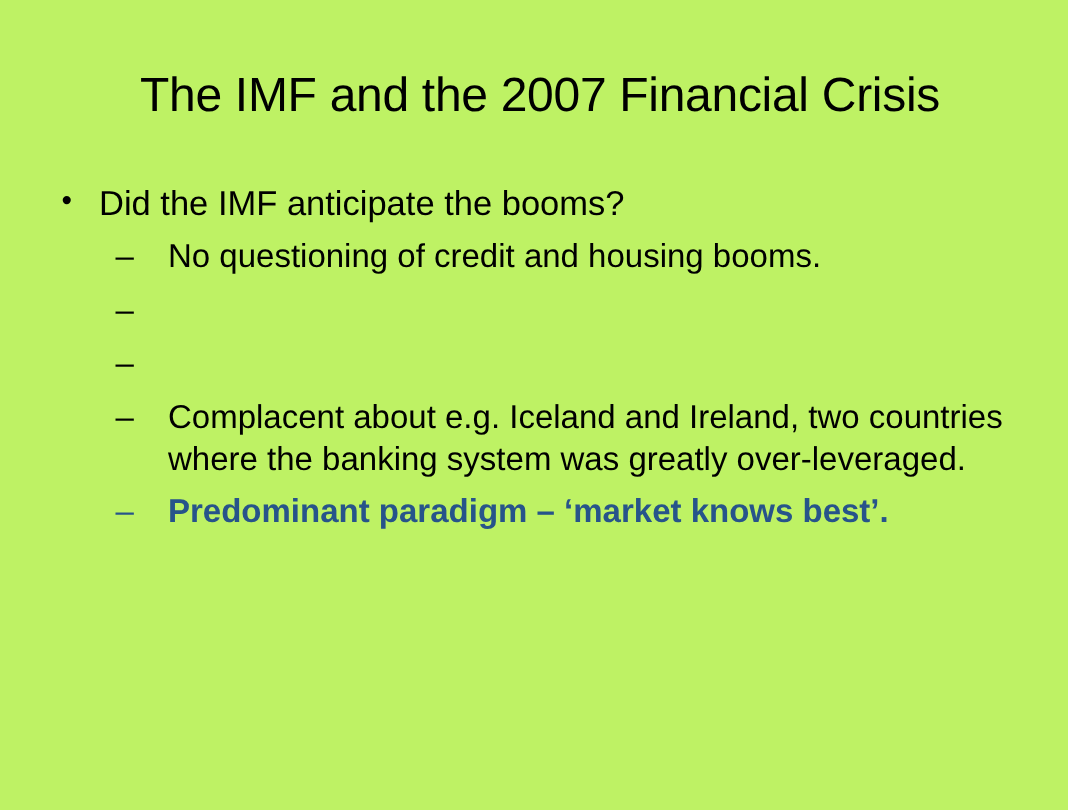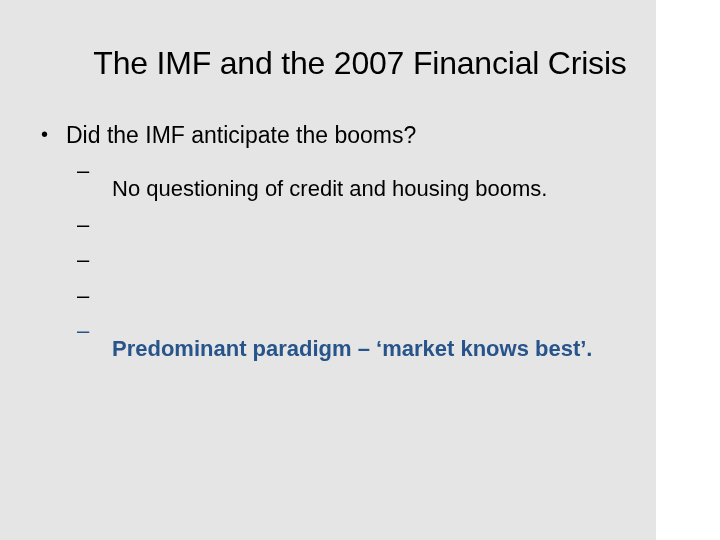--- a/index.html
+++ b/index.html
@@ -3,23 +3,23 @@
 <meta charset="utf-8">
 <title>Slide</title>
 <style>
   html, body {
     margin: 0;
     padding: 0;
     background: #ffffff;
   }
   #slide {
     position: relative;
-    width: 656px;
+    width: 712px;
     height: 540px;
-    background: #e5e5e5;
+    background: #bef264;
     overflow: hidden;
     font-family: "Liberation Sans", "DejaVu Sans", sans-serif;
     -webkit-font-smoothing: antialiased;
   }
 
   
   #title-block {
     position: absolute;
     left: 36px;
     top: 36px;
@@ -81,21 +81,20 @@
     width: 35px;
     min-width: 35px;
     margin-left: 41px;
     font-size: 22px;
     line-height: 1.29;
     text-align: left;
   }
   .lvl2 .btext {
     flex: 1;
     padding-right: 4px;
-    margin-top: 18px;
   }
 
   .accent {
     color: #27548A;
     font-weight: bold;
   }
 
   
   #slide-number {
     position: absolute;
@@ -128,20 +127,21 @@
         <span class="btext">No questioning of credit and housing booms.</span>
       </div>
       <div class="bullet-row lvl2">
         <span class="marker">–</span>
       </div>
       <div class="bullet-row lvl2">
         <span class="marker">–</span>
       </div>
       <div class="bullet-row lvl2">
         <span class="marker">–</span>
+        <span class="btext">Complacent about e.g. Iceland and Ireland, two countries where the banking system was greatly over-leveraged.</span>
       </div>
       <div class="bullet-row lvl2">
         <span class="marker accent" style="font-weight: normal;">–</span>
         <span class="btext accent">Predominant paradigm – ‘market knows best’.</span>
       </div>
     </div>
 
   <div id="slide-number">37</div>
 
 </div>

